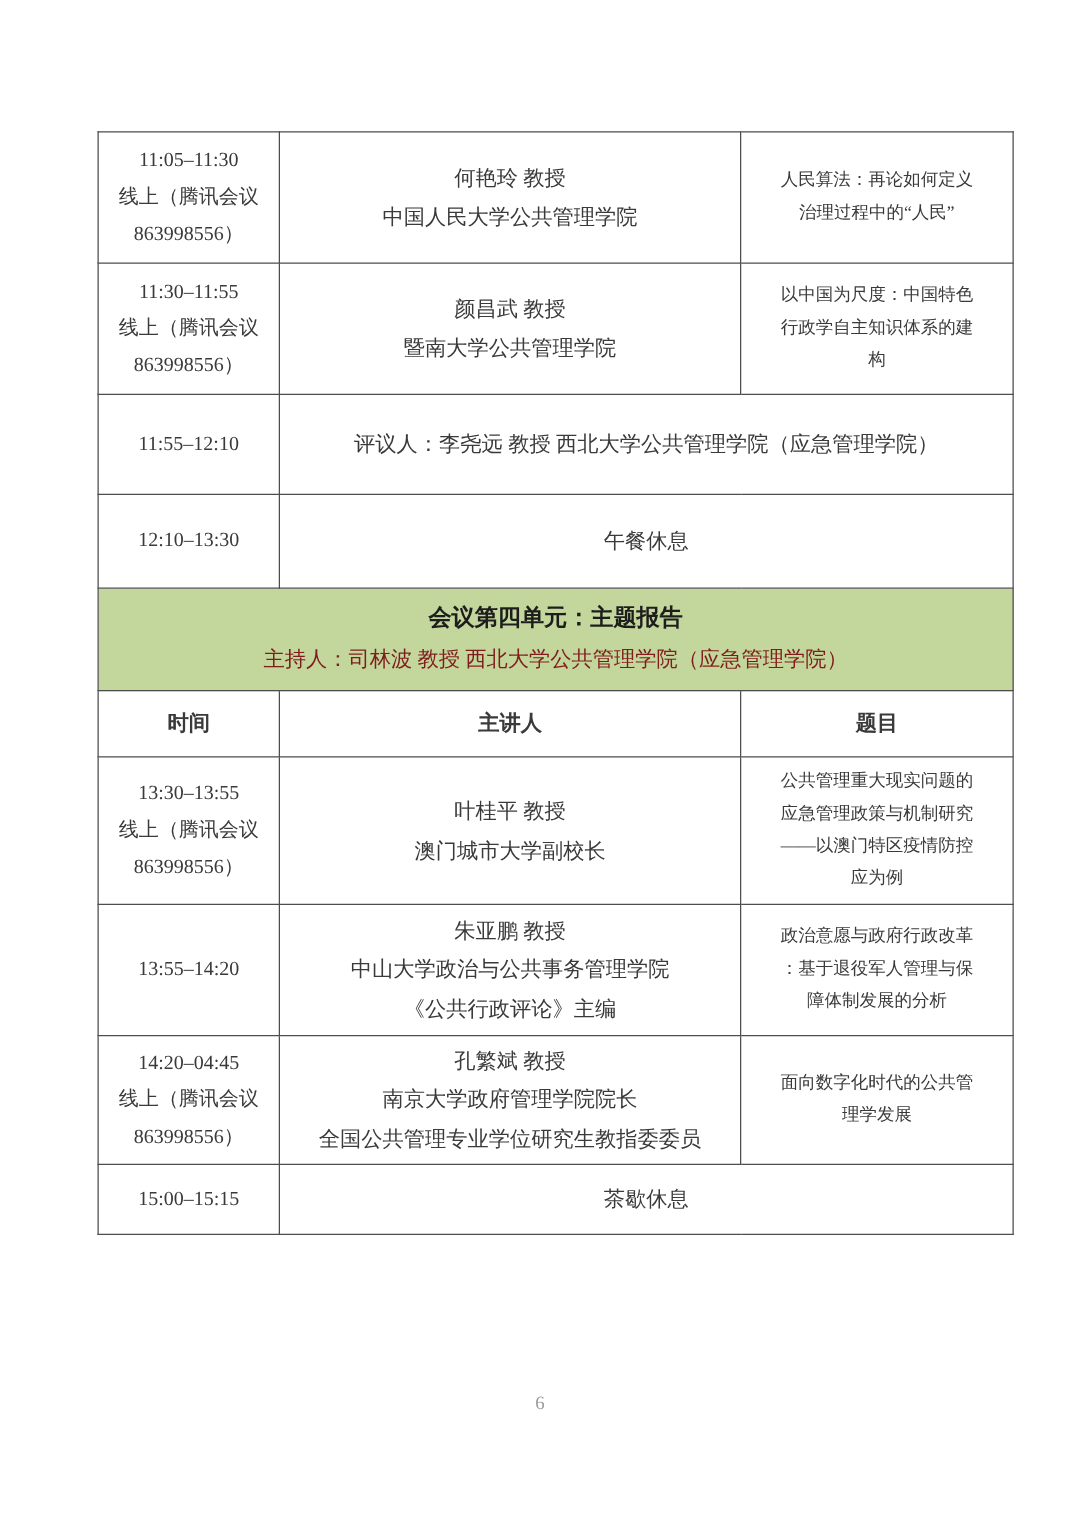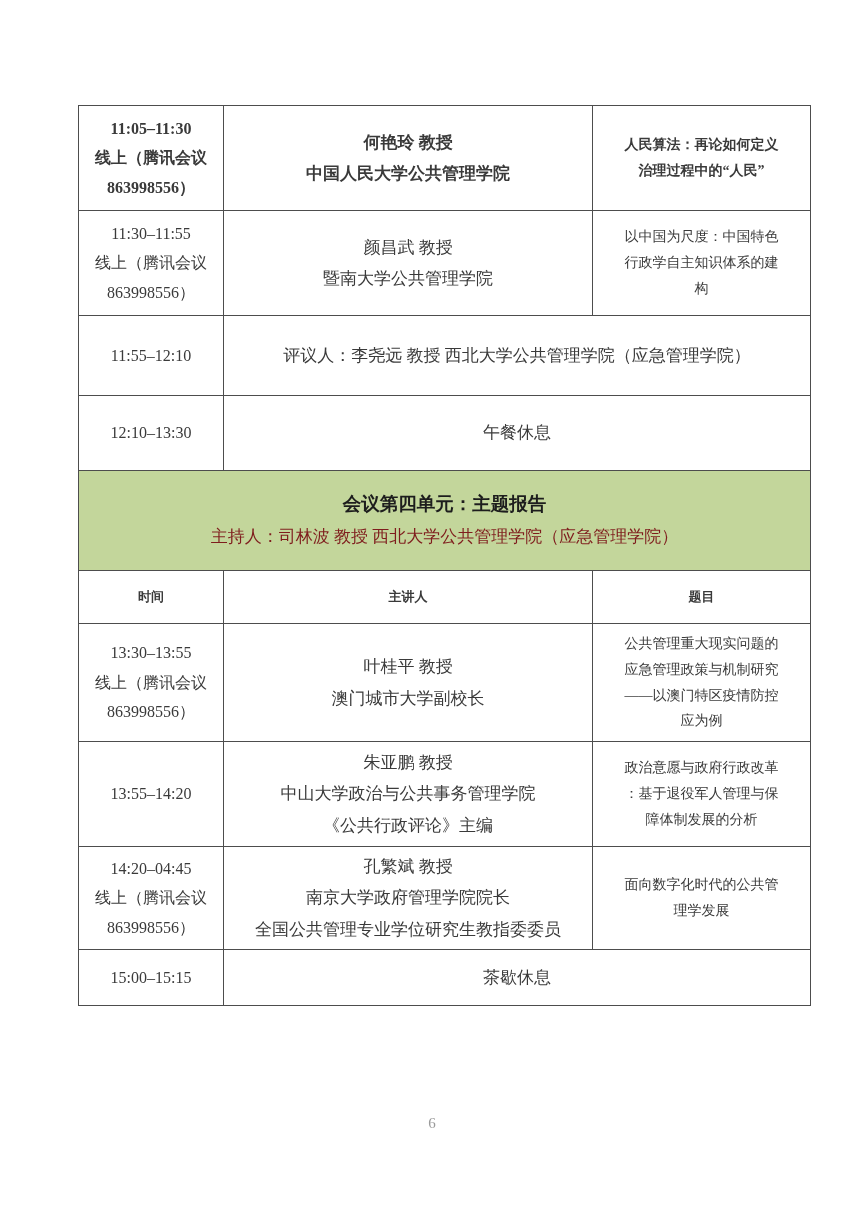--- a/index.html
+++ b/index.html
@@ -29,33 +29,33 @@
     text-align: center;
     vertical-align: middle;
     white-space: pre-line;
     font-size: 17px;
     line-height: 1.85;
     padding: 3px 6px;
     color: #3a3a3a;
   }
   td.time-cell { font-size: 16px; padding: 3px 4px; }
   td.title-cell { font-size: 14px; padding: 3px 5px; }
-  td.head-cell { font-weight: bold; font-size: 13px; }
+  td.head-cell { font-weight: bold; font-size: 17px; }
   td.band-cell {
     background: #c3d69b;
     white-space: normal;
     padding: 8px 10px;
   }
   .band-title { font-weight: bold; font-size: 18.5px; color: #1d1d1d; line-height: 1.7; }
   .band-host  { font-size: 17px; color: #7f1d1d; line-height: 1.7; margin-top: 2px; }
-  tr.h-r1  { height: 105px; font-weight: bold; }
+  tr.h-r1  { height: 105px; }
   tr.h-r2  { height: 105px; margin-top: 41px; }
   tr.h-r3  { height: 80px; }
   tr.h-r4  { height: 75px; }
-  tr.h-band{ height: 100px; }
+  tr.h-band{ height: 82px; }
   tr.h-head{ height: 53px; }
   tr.h-r5  { height: 118px; }
   tr.h-r6  { height: 105px; }
   tr.h-r7  { height: 103px; }
   tr.h-r8  { height: 81px; }
   tr.h-r9  { height: 56px; }
   .pageno {
     position: absolute;
     top: 1115px;
     left: 0;

